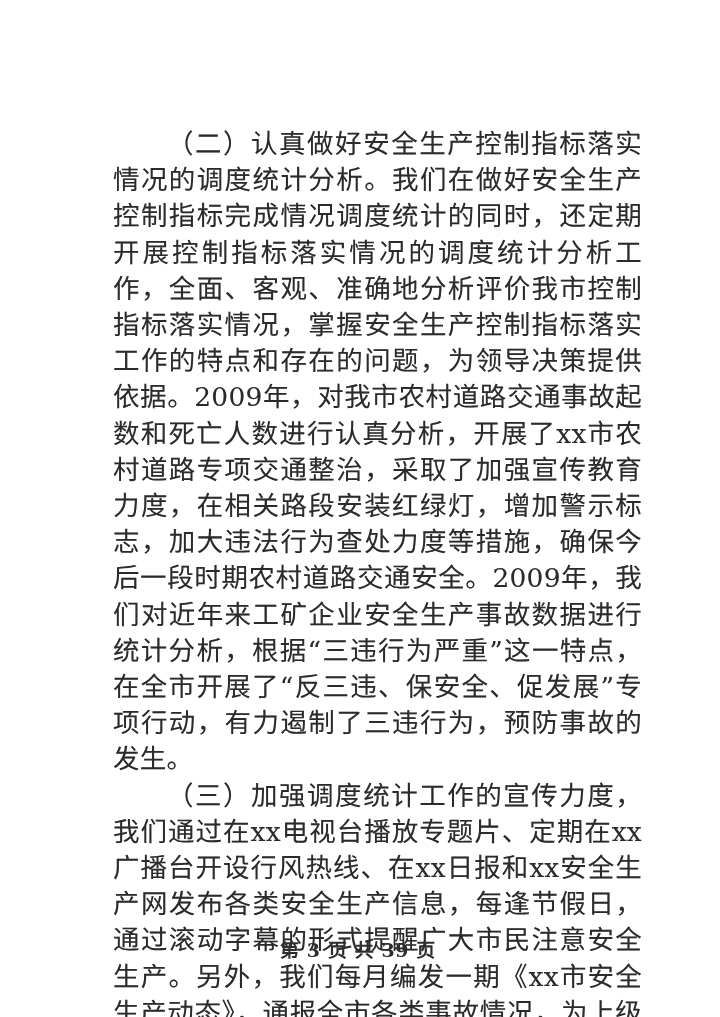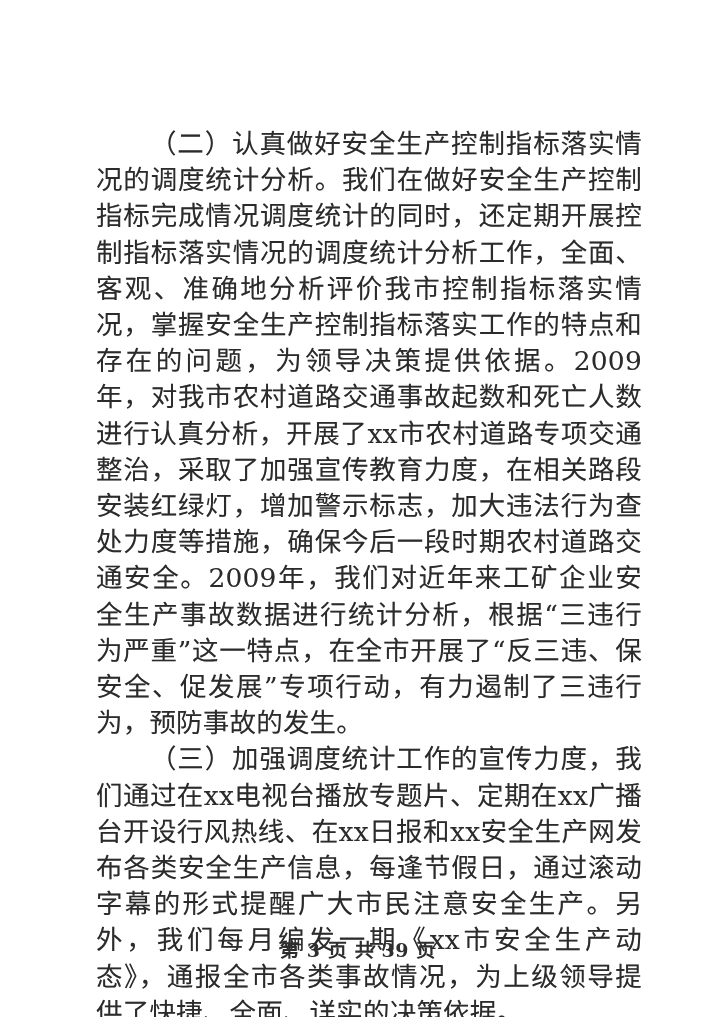--- a/index.html
+++ b/index.html
@@ -39,20 +39,21 @@
     text-indent: 54px;
     letter-spacing: 0.2px;
     font-weight: 400;
     
     -webkit-font-smoothing: antialiased;
   }
 
   
   .para {
     text-shadow: 0 0 0.35px rgba(70,70,70,0.35);
+    margin-left: 17px;
   }
 
   #doc-footer {
     position: absolute;
     left: 0;
     top: 938px;
     width: 716px;
     text-align: center;
     font-family: "DejaVu Serif", "Liberation Serif", serif;
     font-size: 19px;

